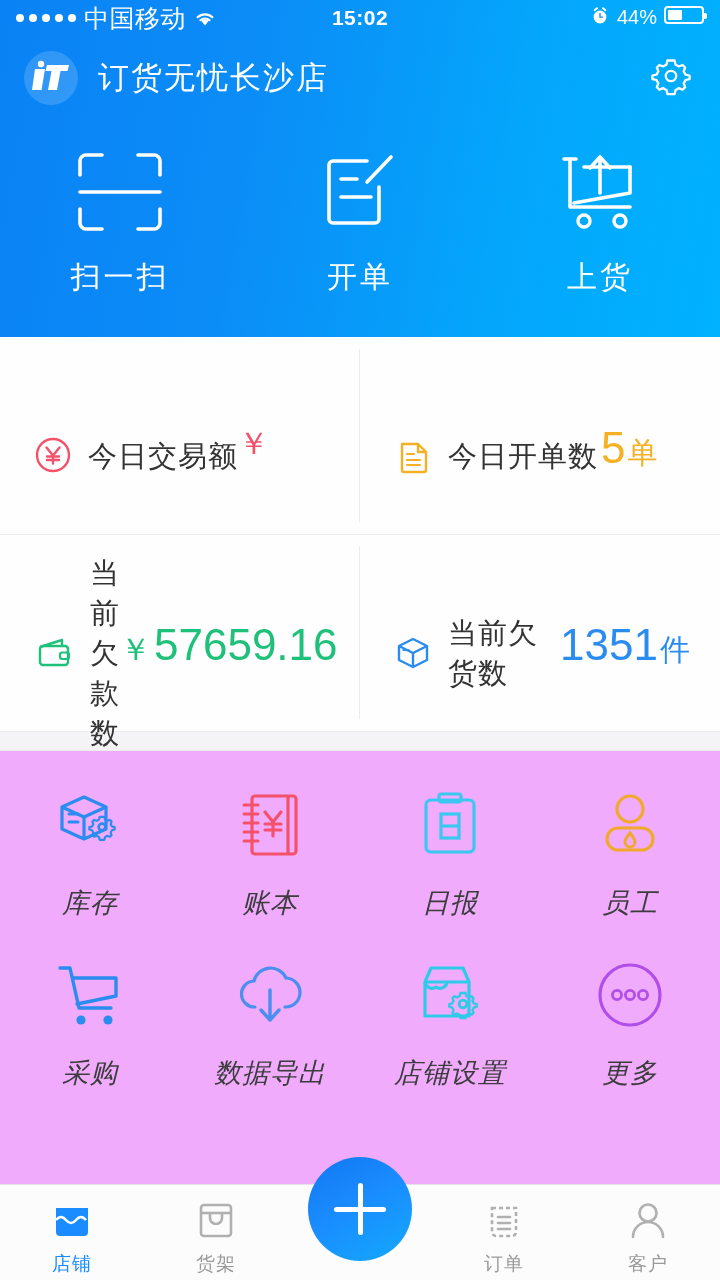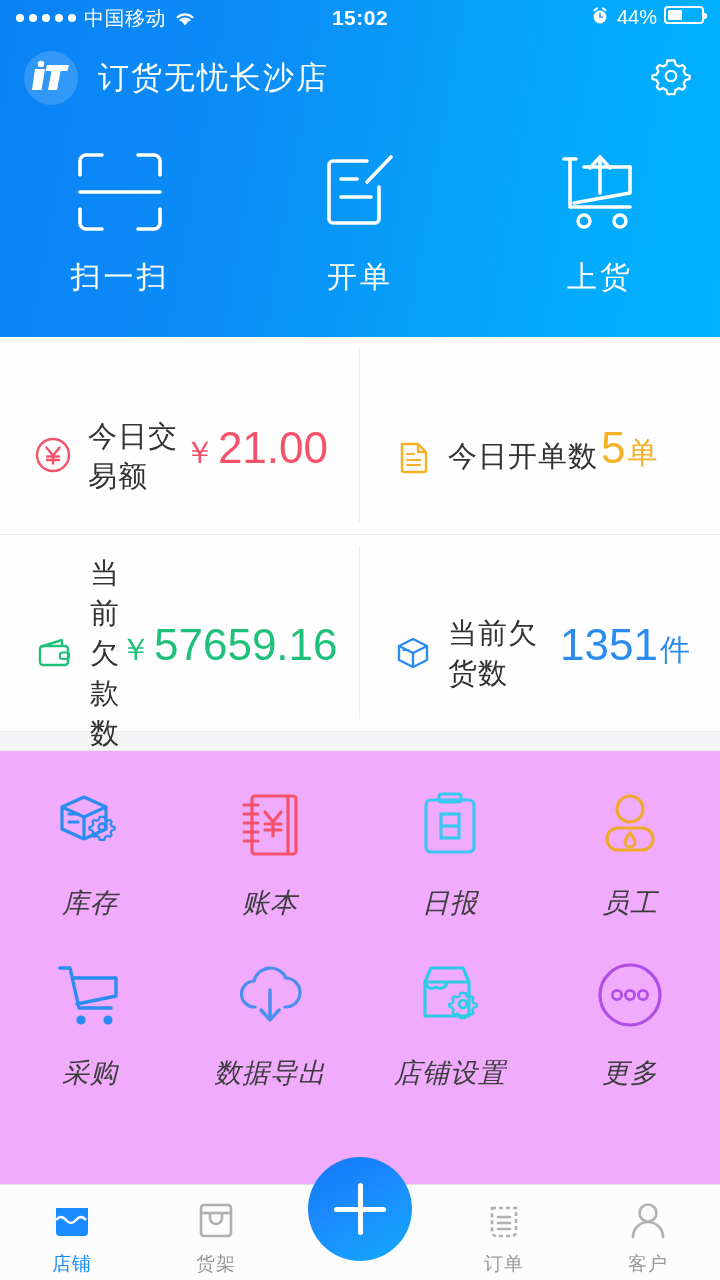--- a/index.html
+++ b/index.html
@@ -19,21 +19,21 @@
     display:flex; flex-direction:column;
     position:relative;
   }
   .statusbar {
     height:36px; display:flex; align-items:center;
     padding:0 16px; color:#fff; font-size:20px; position:relative;
   }
   .sb-left { display:flex; align-items:center; gap:8px; }
   .dots { display:flex; gap:5px; align-items:center; }
   .dots i { width:8px; height:8px; border-radius:50%; background:#fff; display:block; }
-  .carrier { font-size:20px; letter-spacing:.5px; }
+  .carrier { font-size:25px; letter-spacing:.5px; }
   .wifi { display:inline-block; width:20px; height:16px; position:relative; }
   .wifi svg { display:block; }
   .sb-center {
     position:absolute; left:0; right:0; text-align:center;
     font-size:21px; font-weight:bold; letter-spacing:.5px;
   }
   .sb-right { margin-left:auto; display:flex; align-items:flex-start; gap:7px; position:relative; z-index:2;}
   .battery {
     width:40px; height:18px; border:2px solid #fff; border-radius:4px;
     position:relative; display:flex; align-items:center; padding:2px;
@@ -223,21 +223,20 @@
           <svg width="38" height="38" viewBox="0 0 38 38">
             <circle cx="19" cy="19" r="16" fill="none" stroke="#f4526a" stroke-width="2.4"></circle>
             <path d="M12.5 11.5 L19 19.5 L25.5 11.5" fill="none" stroke="#f4526a" stroke-width="2.4" stroke-linecap="round"></path>
             <path d="M19 19.5 V27.5 M13 20.5 H25 M13 24 H25" stroke="#f4526a" stroke-width="2.4" stroke-linecap="round"></path>
           </svg>
         </span>
         <span class="stat-title">今日交易额</span>
       </div>
       <div class="stat-value" style="color:#f4526a">
         <span class="cur">￥</span>
-        <span>21.00</span>
         <span class="unit"></span>
       </div>
     </div>
 
     <div class="stat no-div">
       <div class="stat-head">
         <span>
           <svg width="38" height="38" viewBox="0 0 38 38">
             <path d="M8 8 h16 l8 8 v18 a2 2 0 0 1 -2 2 H10 a2 2 0 0 1 -2 -2 V10 a2 2 0 0 1 2 -2 Z" fill="none" stroke="#f5b125" stroke-width="2.4" stroke-linejoin="round"></path>
             <path d="M24 8 v8 h8" fill="none" stroke="#f5b125" stroke-width="2.4" stroke-linejoin="round"></path>

